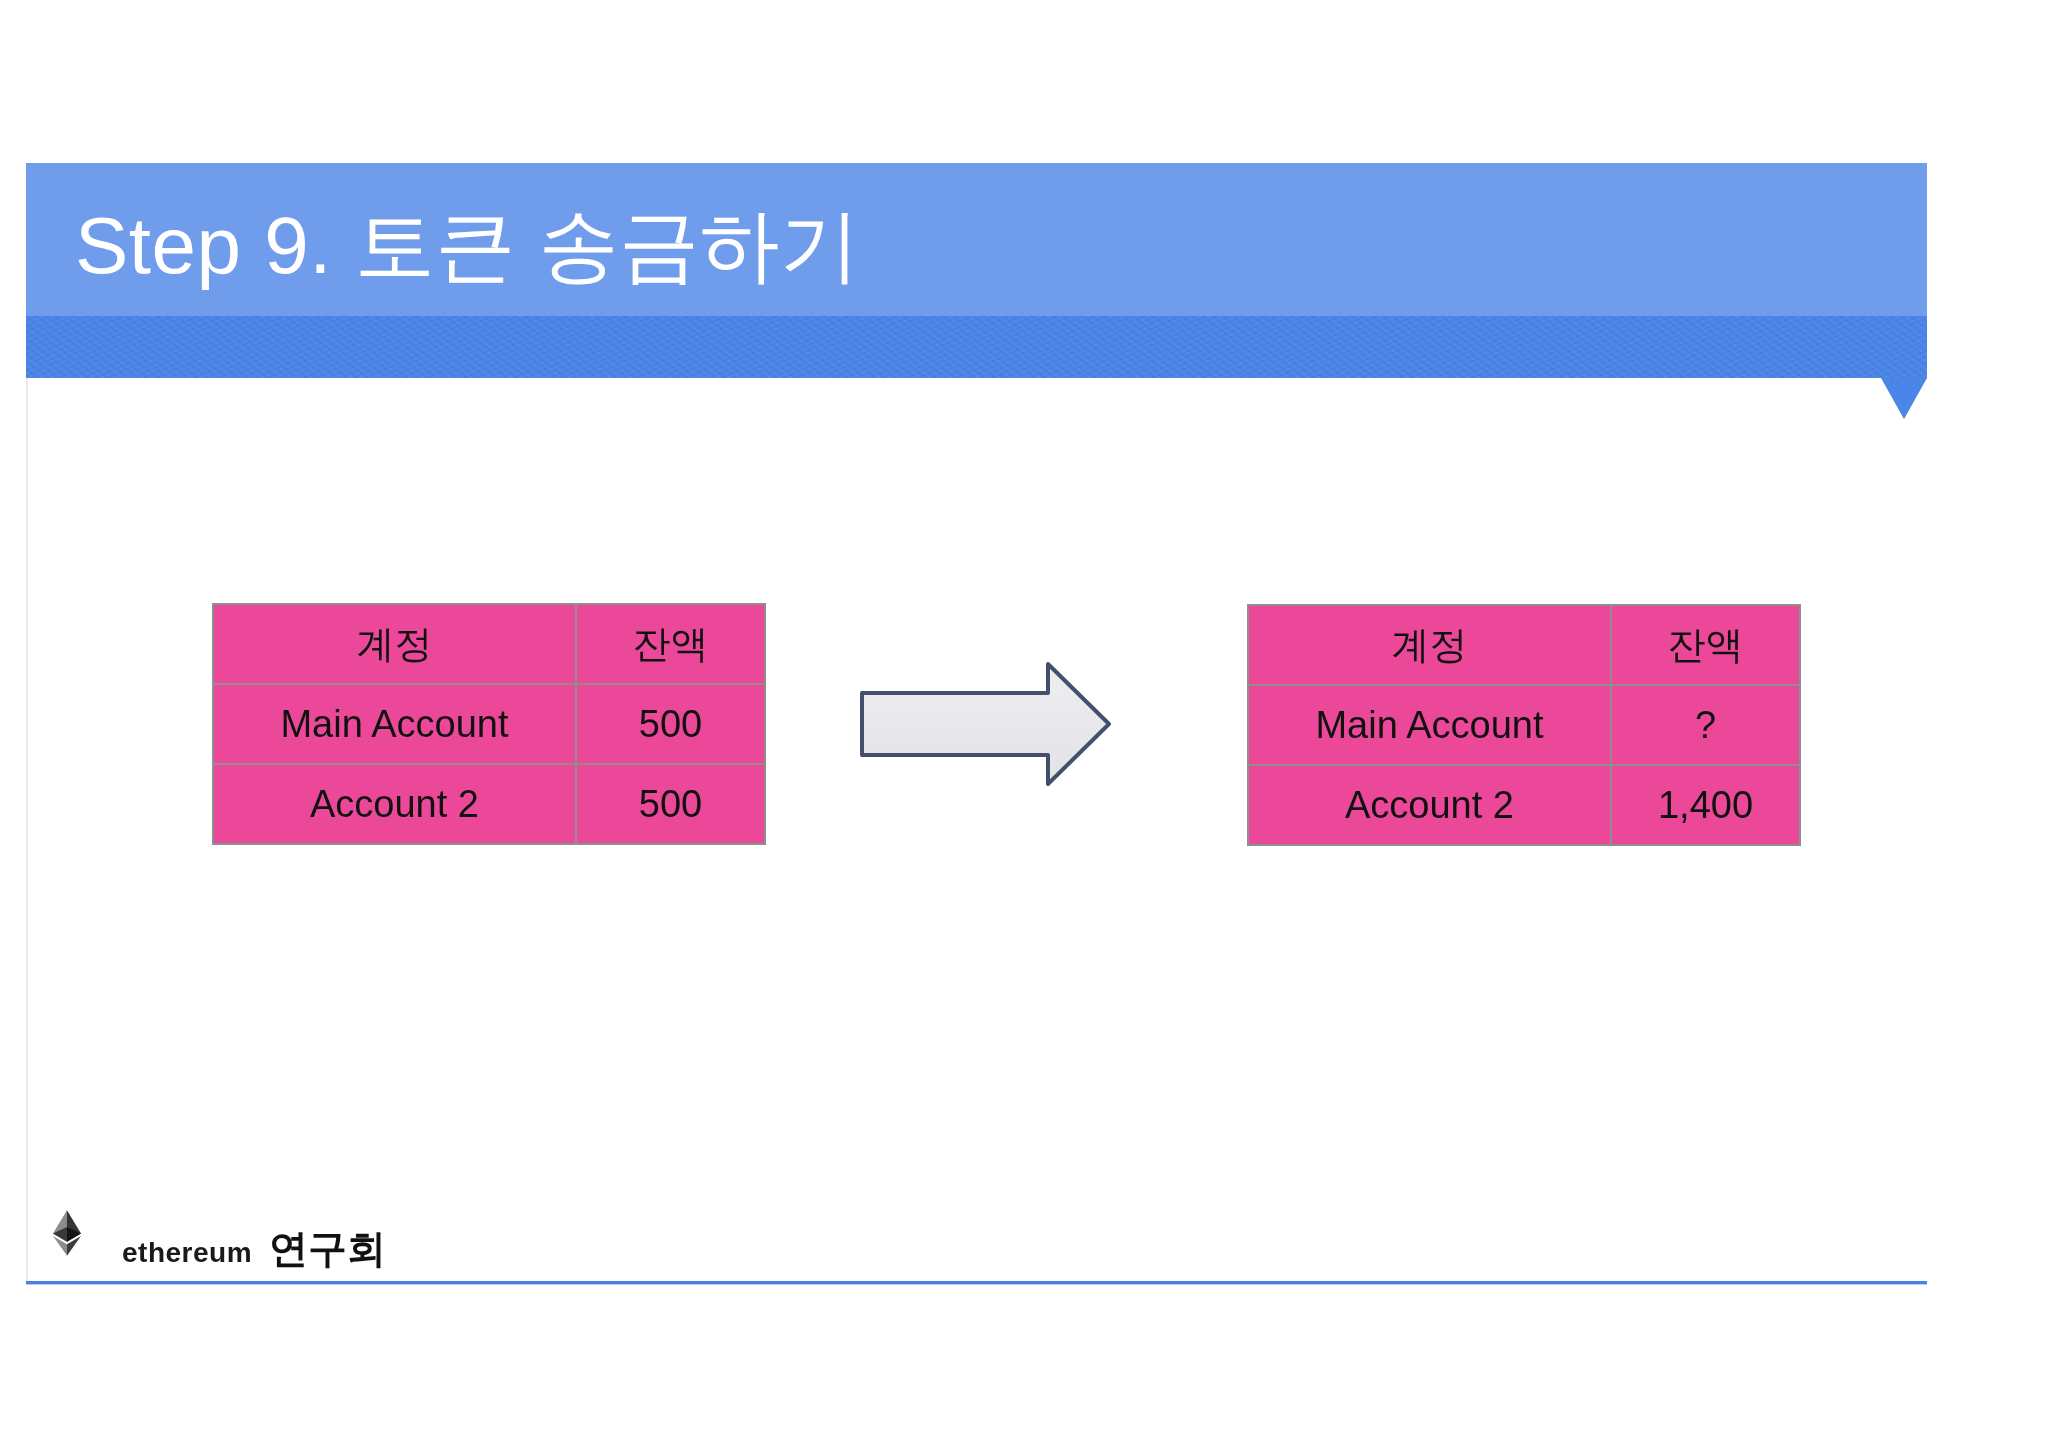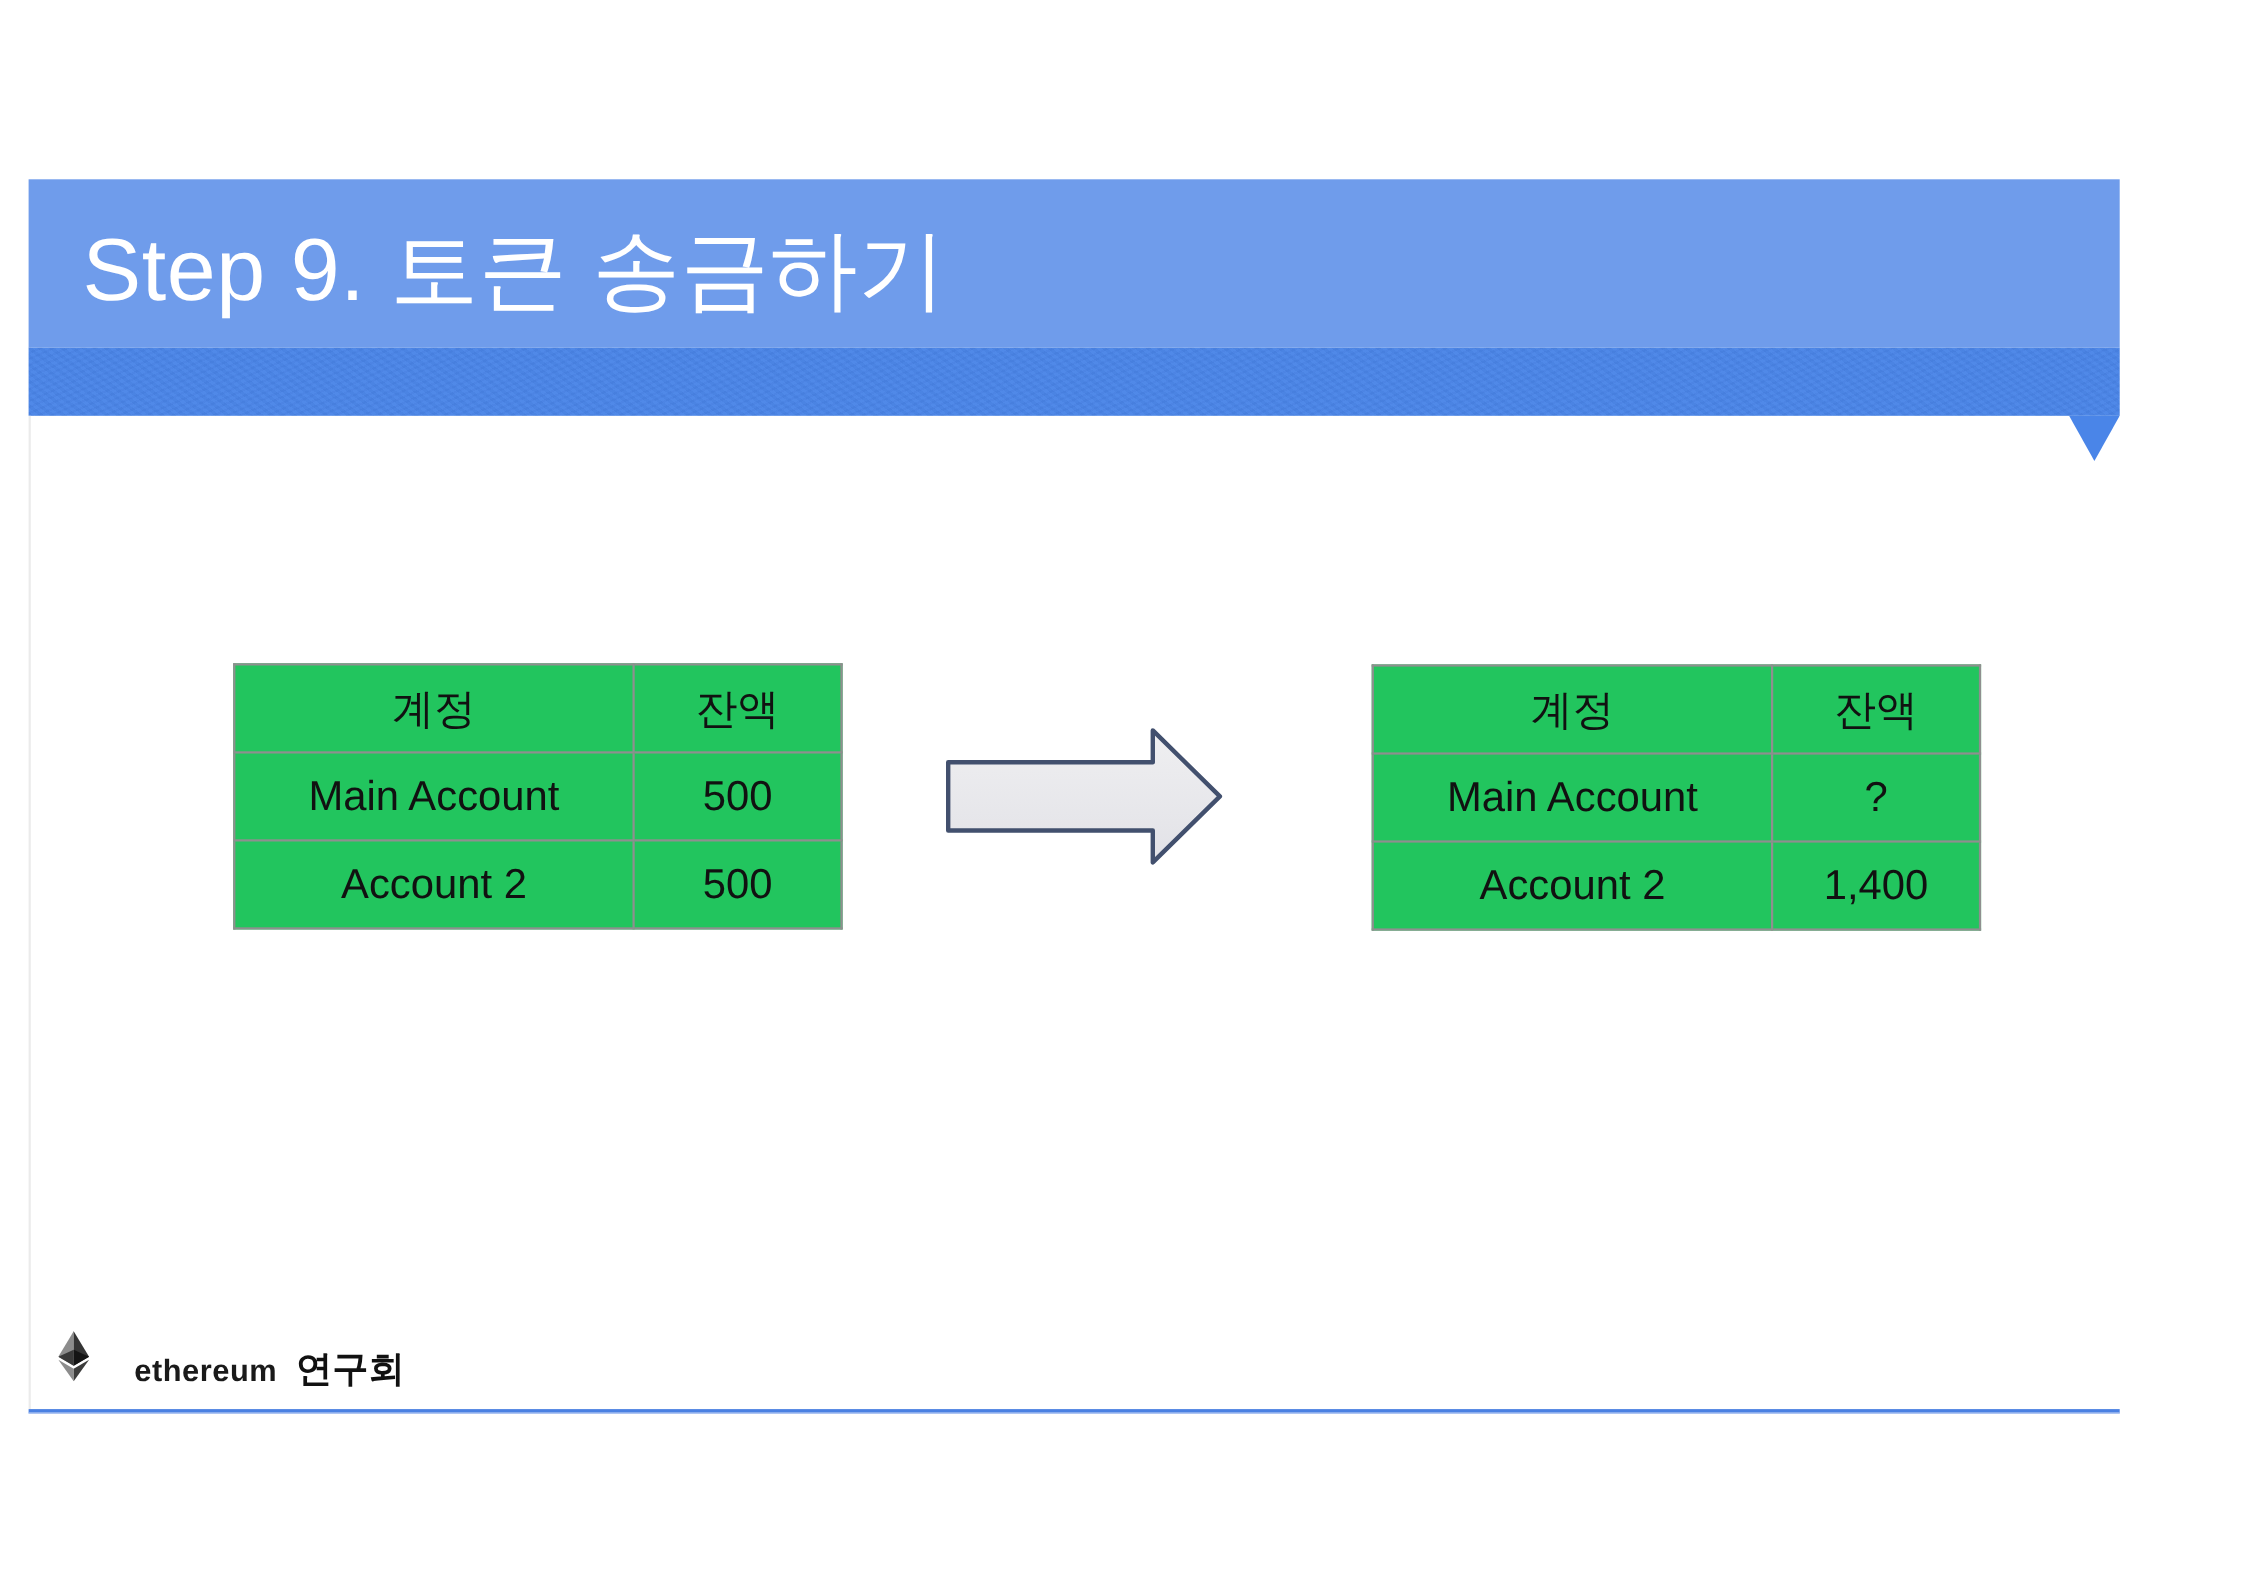--- a/index.html
+++ b/index.html
@@ -14,35 +14,35 @@
   .band-shadow{position:absolute;left:2003px;top:163px;width:18px;height:153px;background:#ccd9f6;}
   .band-tail{position:absolute;left:1881px;top:378px;width:0;height:0;
     border-left:23px solid transparent;border-right:23px solid transparent;border-top:41px solid #4a85e8;}
   .slide-title{position:absolute;left:75px;top:206px;font-size:80px;line-height:1;color:#ffffff;
     letter-spacing:0.5px;white-space:nowrap;}
 
   
   .left-edge{position:absolute;left:26px;top:378px;width:2px;height:903px;background:#ebebeb;}
 
   
-  table.acct{border-collapse:collapse;table-layout:fixed;background:#22c55e;}
+  table.acct{border-collapse:collapse;table-layout:fixed;background:#ec4899;}
   table.acct td{border:2px solid #8f8f8f;text-align:center;vertical-align:middle;
     font-size:38px;color:#111111;padding:0;height:78px;}
   .tbl-before{position:absolute;left:212px;top:603px;}
   .tbl-after{position:absolute;left:1247px;top:604px;}
   col.c-acct{width:363px;} col.c-bal{width:189px;}
 
   
   .xfer-arrow{position:absolute;left:860px;top:661px;width:252px;height:126px;}
 
   
   .footer-logo{position:absolute;left:53px;top:1210px;width:28px;height:46px;}
   .footer-text{position:absolute;left:102px;top:1222px;display:flex;align-items:baseline;gap:17px;margin-left:20px;}
   .brand{font-size:28px;font-weight:bold;color:#1a1a1a;letter-spacing:0.5px;}
-  .group{font-size:33px;font-weight:bold;color:#111111;}
+  .group{font-size:39px;font-weight:bold;color:#111111;}
   .footer-line{position:absolute;left:26px;top:1281px;width:1978px;height:3px;
     background:#4a80e2;border-bottom:1px solid #b7cbf4;}
 </style>
 </head>
 <body>
 
 <div id="slide">
 
   <div class="band-light"></div>
   <div class="band-dark"></div>

